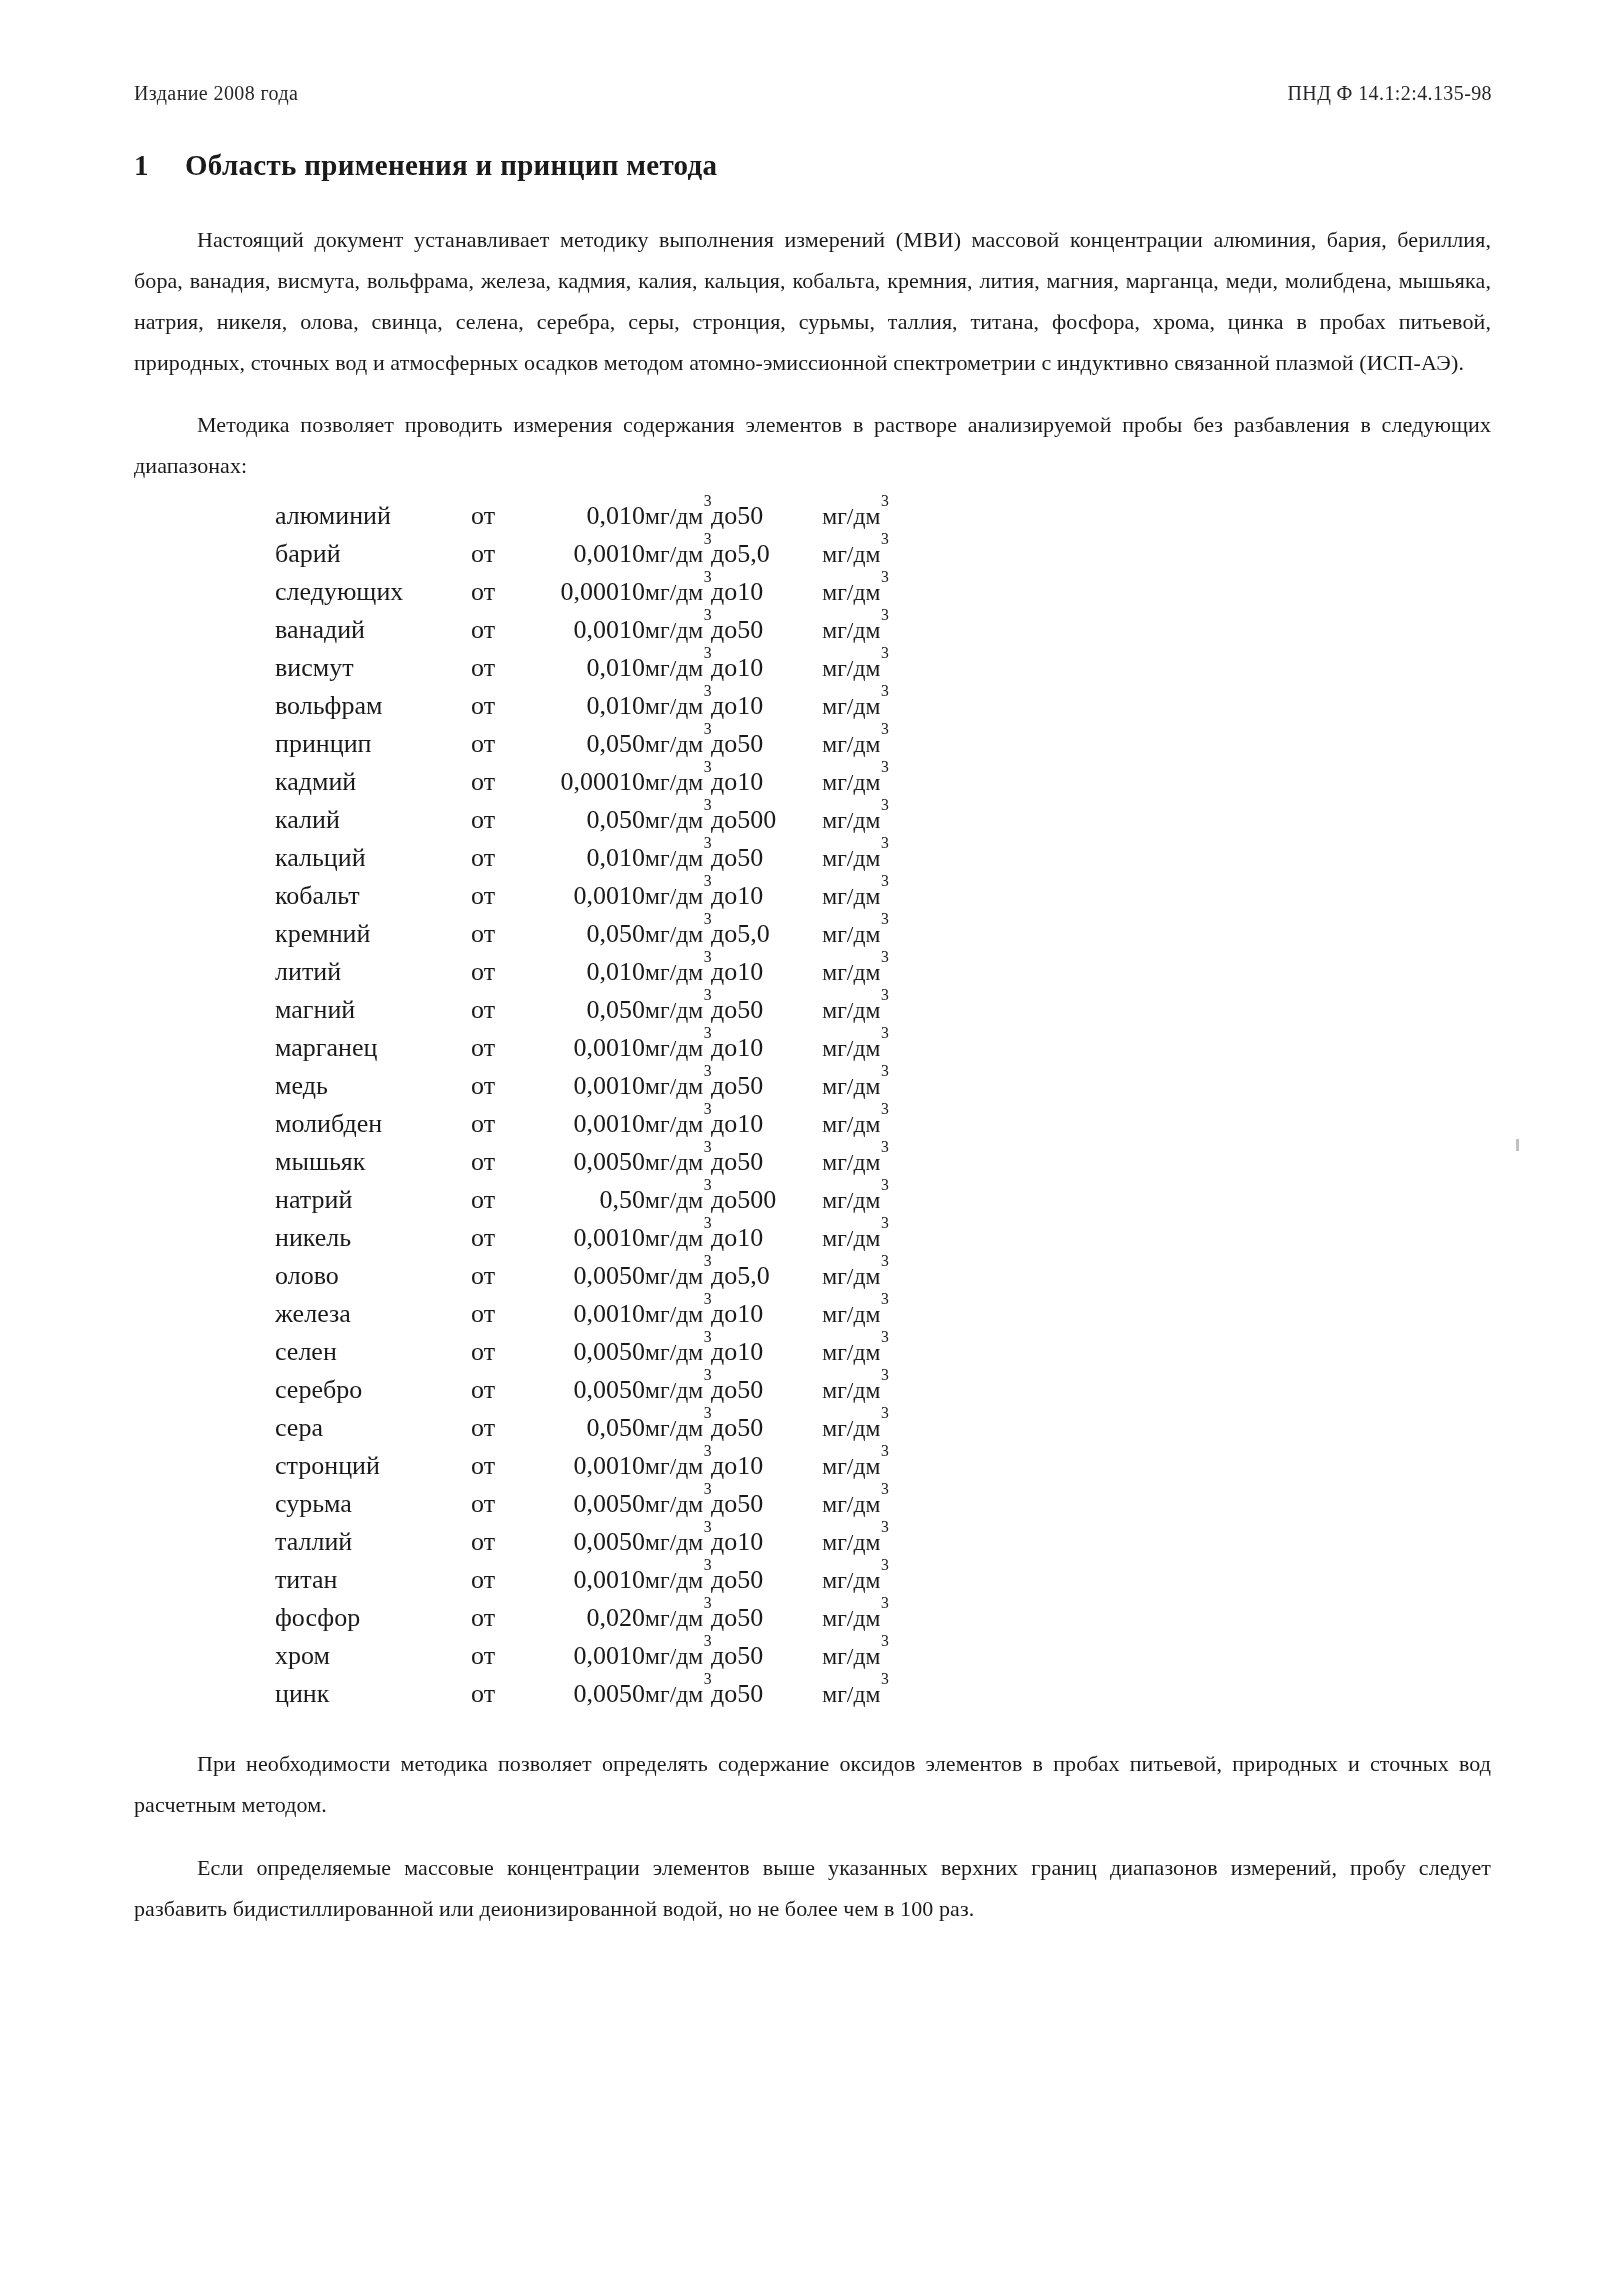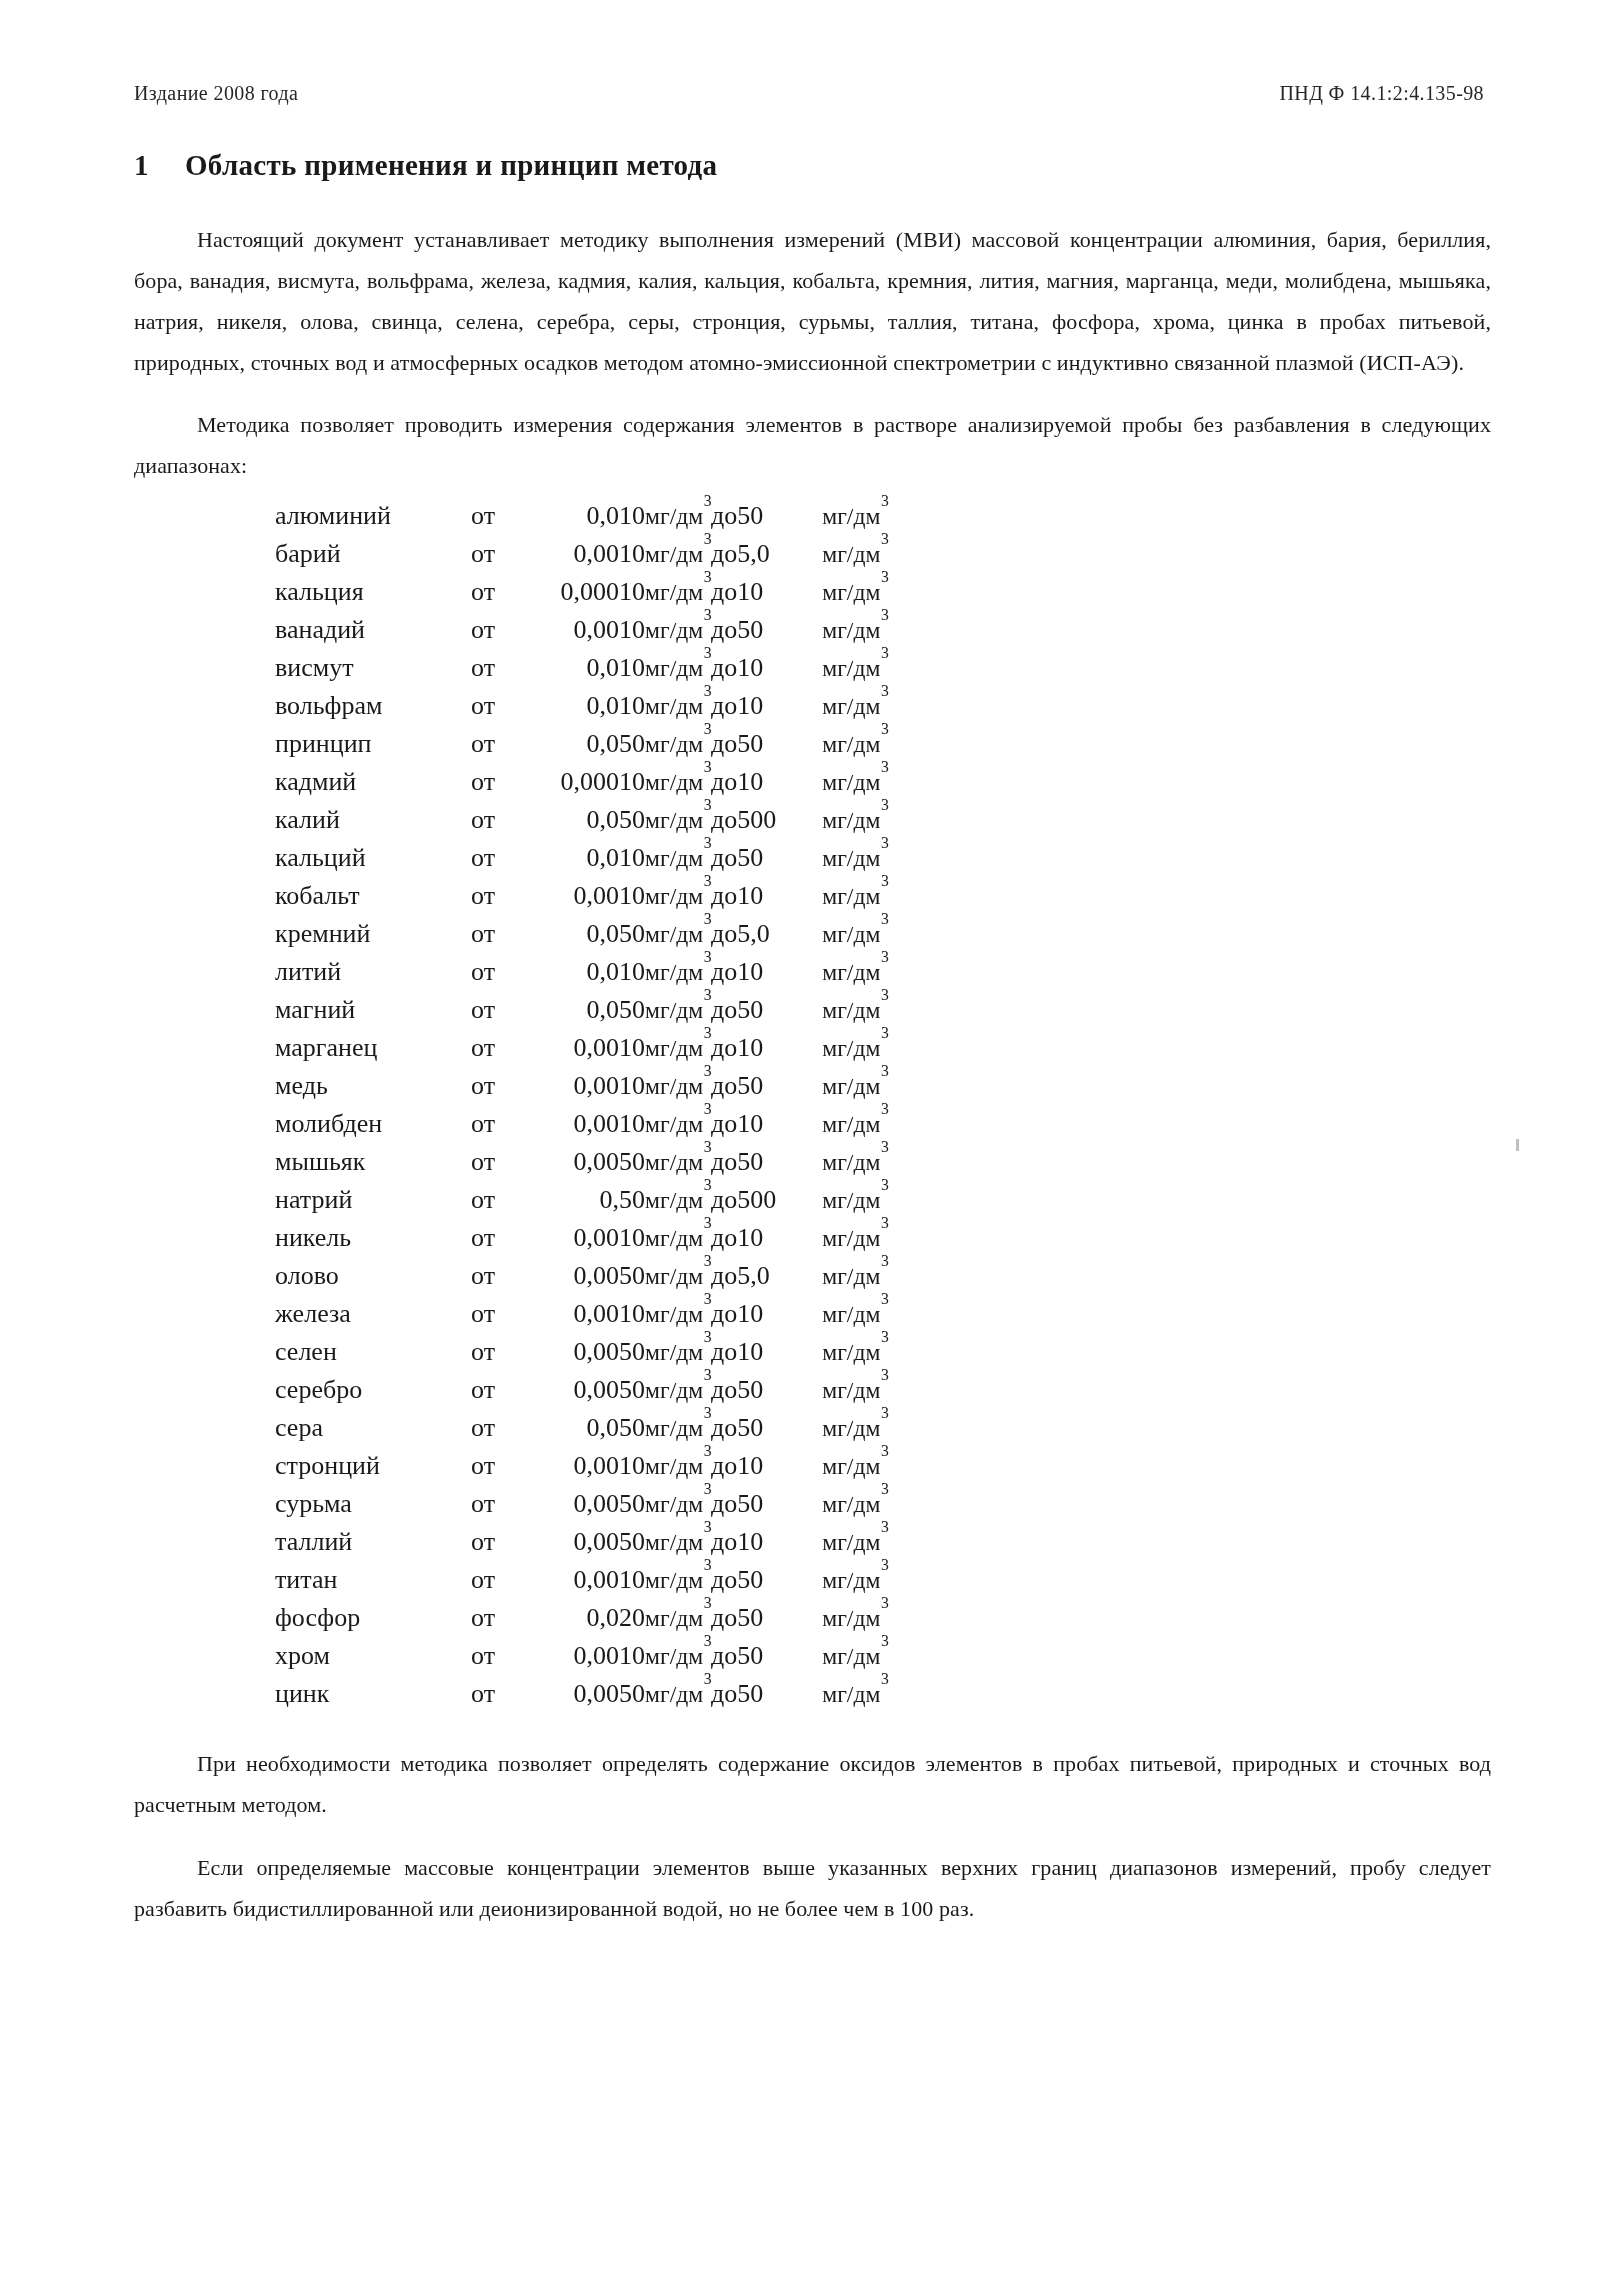--- a/index.html
+++ b/index.html
@@ -17,21 +17,21 @@
     font-family: "Liberation Serif", "DejaVu Serif", serif;
     color: #1a1a1a;
     overflow: hidden;
   }
 
   
   .runhead {
     position: absolute;
     top: 82px;
     left: 134px;
-    right: 138px;
+    right: 130px;
     display: flex;
     justify-content: space-between;
     align-items: center;
     font-size: 20px;
     letter-spacing: 0.4px;
     color: #26262a;
   }
   .runhead-left  { white-space: nowrap; }
   .runhead-right { white-space: nowrap; }
 
@@ -177,21 +177,21 @@
           <tr>
             <td class="c-element">барий</td>
             <td class="c-from">от</td>
             <td class="c-lowval">0,0010</td>
             <td class="c-unit1"><span class="unit">мг/дм<sup>3</sup></span></td>
             <td class="c-to">до</td>
             <td class="c-highval">5,0</td>
             <td class="c-unit2"><span class="unit">мг/дм<sup>3</sup></span></td>
           </tr>
           <tr>
-            <td class="c-element">кальция</td>
+            <td class="c-element">следующих</td>
             <td class="c-from">от</td>
             <td class="c-lowval">0,00010</td>
             <td class="c-unit1"><span class="unit">мг/дм<sup>3</sup></span></td>
             <td class="c-to">до</td>
             <td class="c-highval">10</td>
             <td class="c-unit2"><span class="unit">мг/дм<sup>3</sup></span></td>
           </tr>
           <tr>
             <td class="c-element">ванадий</td>
             <td class="c-from">от</td>

